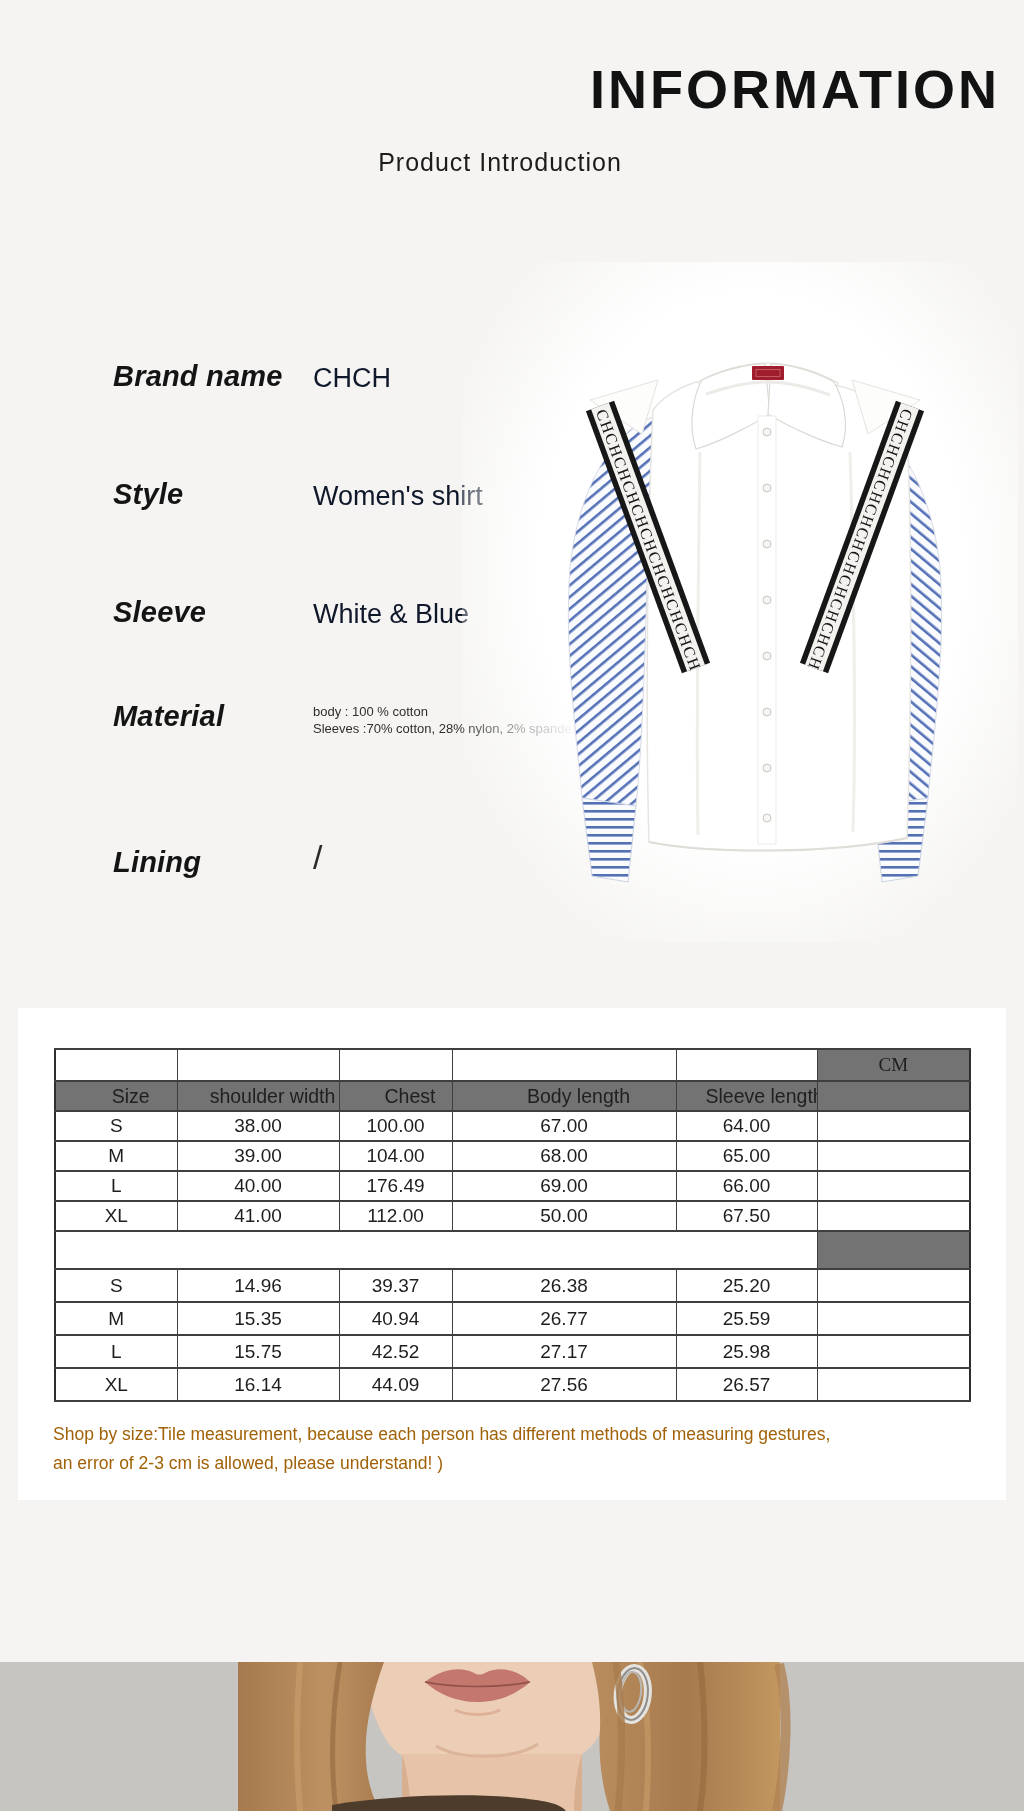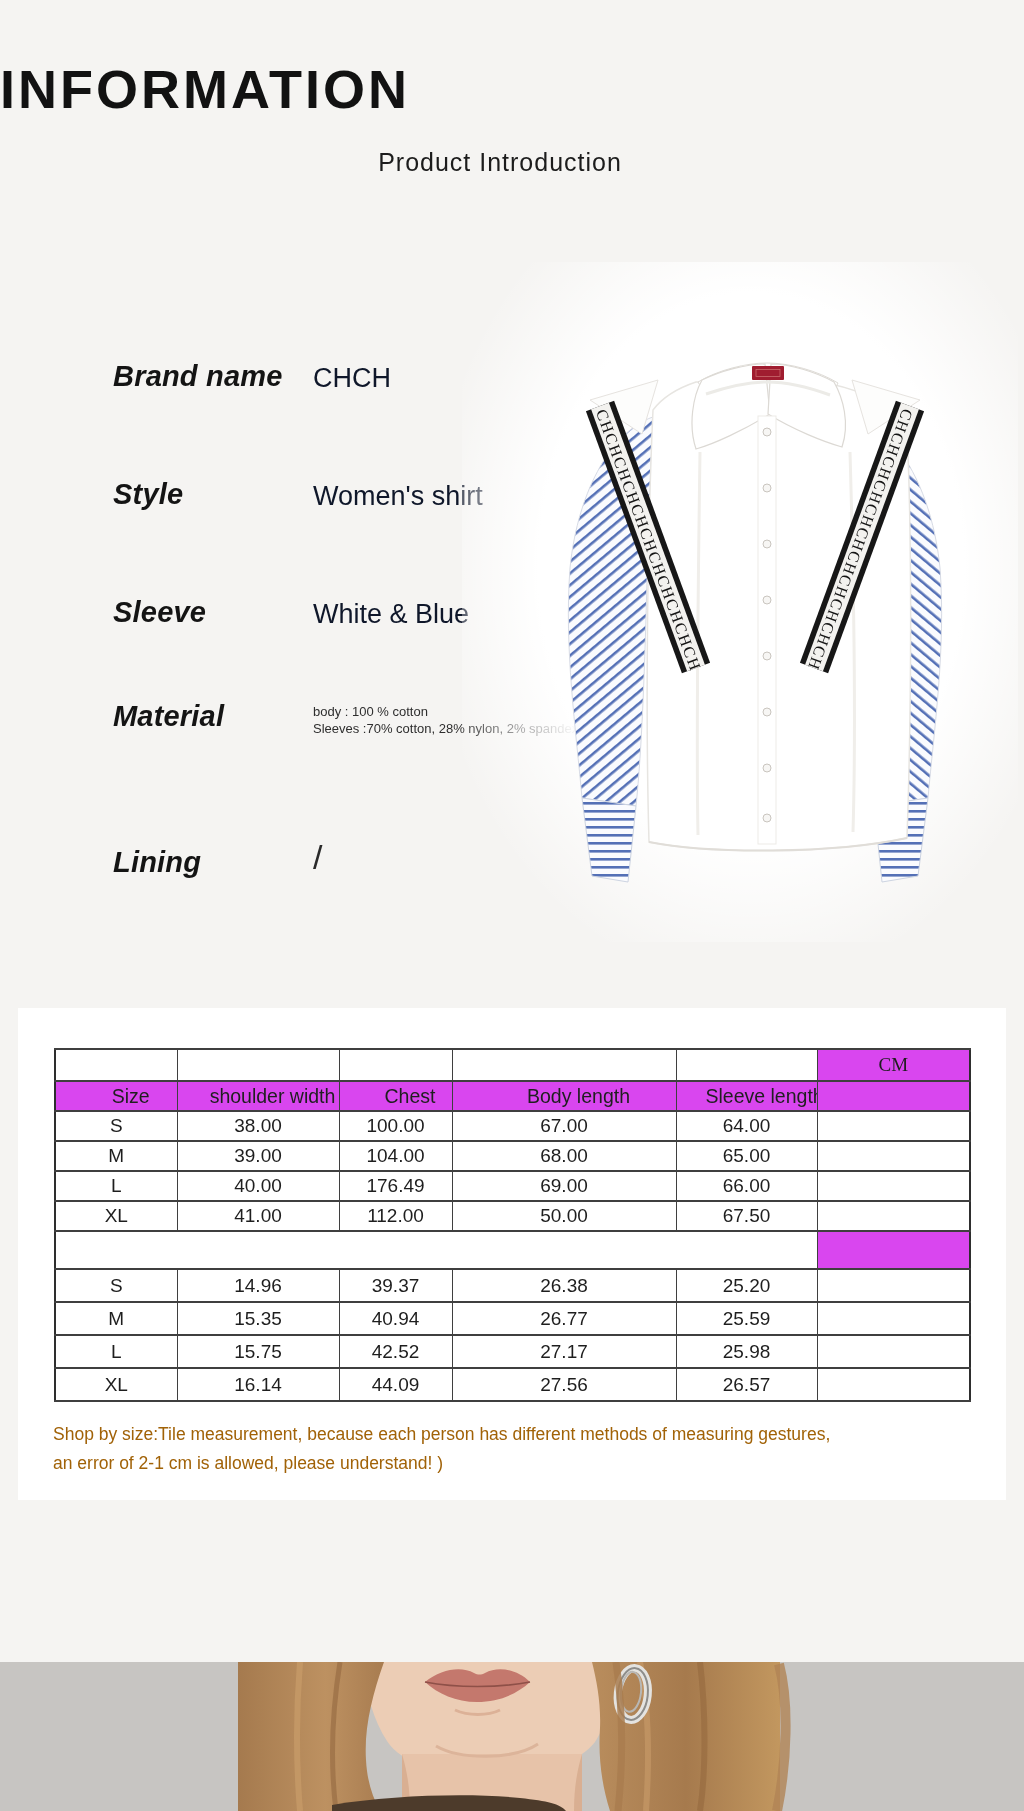--- a/index.html
+++ b/index.html
@@ -3,21 +3,21 @@
 <meta charset="utf-8">
 <style>
   html,body{margin:0;padding:0;background:#e8e8e8;}
   #page{
     position:relative;width:1024px;height:1811px;margin:0 auto;
     background:#f5f4f2;overflow:hidden;
     font-family:"Liberation Sans", sans-serif;color:#161616;
   }
   
   .title{
-    position:absolute;top:58px;left:0;width:1000px;text-align:left;
+    position:absolute;top:58px;left:0;width:1000px;text-align:right;
     font-size:54px;font-weight:600;letter-spacing:3px;color:#121212;
   }
   .subtitle{
     position:absolute;top:148px;left:0;width:1000px;text-align:center;
     font-size:25px;font-weight:500;letter-spacing:1px;color:#1c1c1c;
   }
   
   .attr-label{position:absolute;left:113px;font-size:29px;font-weight:700;color:#141414;letter-spacing:0.2px;font-style:italic;}
   .attr-value{position:absolute;left:313px;font-size:27px;font-weight:400;color:#0f172a;}
   .attr-value.small{font-size:13px;color:#2e2e2e;line-height:17px;font-weight:400;}
@@ -32,21 +32,21 @@
   .panel{position:absolute;left:18px;top:1008px;width:988px;height:492px;background:#ffffff;}
   table.size{
     position:absolute;left:36px;top:40px;border-collapse:collapse;table-layout:fixed;
     width:915px;border:2px solid #2e2e2e;
   }
   table.size td{
     border:1px solid #3f3f3f;border-top-width:2px;border-bottom-width:2px;
     text-align:center;vertical-align:middle;
     font-size:19px;color:#1e1e1e;padding:0;overflow:hidden;white-space:nowrap;
   }
-  td.gray{background:#d946ef;}
+  td.gray{background:#737373;}
   td.unit-cell{font-family:"Liberation Serif", serif;font-size:20px;}
   tr.r-head td{font-size:19.5px;color:#1f1f1f;padding-left:29px;}
   .note{position:absolute;left:35px;top:412px;font-size:17.5px;line-height:29px;color:#a16207;}
   
   .model{position:absolute;left:0;top:1662px;width:1024px;height:149px;display:block;}
 </style>
 </head>
 <body>
 
 <div id="page">
@@ -242,21 +242,21 @@
         <td>44.09</td>
         <td>27.56</td>
         <td>26.57</td>
         <td></td>
       </tr>
     </tbody>
       </table>
 
     <div class="note">
       <div>Shop by size:Tile measurement, because each person has different methods of measuring gestures,</div>
-      <div>an error of 2-1 cm is allowed, please understand! )</div>
+      <div>an error of 2-3 cm is allowed, please understand! )</div>
     </div>
   </div>
 
   <svg class="model" viewBox="0 0 1024 149" aria-hidden="true">
     <defs>
       <linearGradient id="hairL" x1="0" y1="0" x2="1" y2="0">
         <stop offset="0" stop-color="#a57a4e"></stop>
           <stop offset="0.6" stop-color="#bd9161"></stop>
           <stop offset="1" stop-color="#a87c50"></stop>
       </linearGradient>

